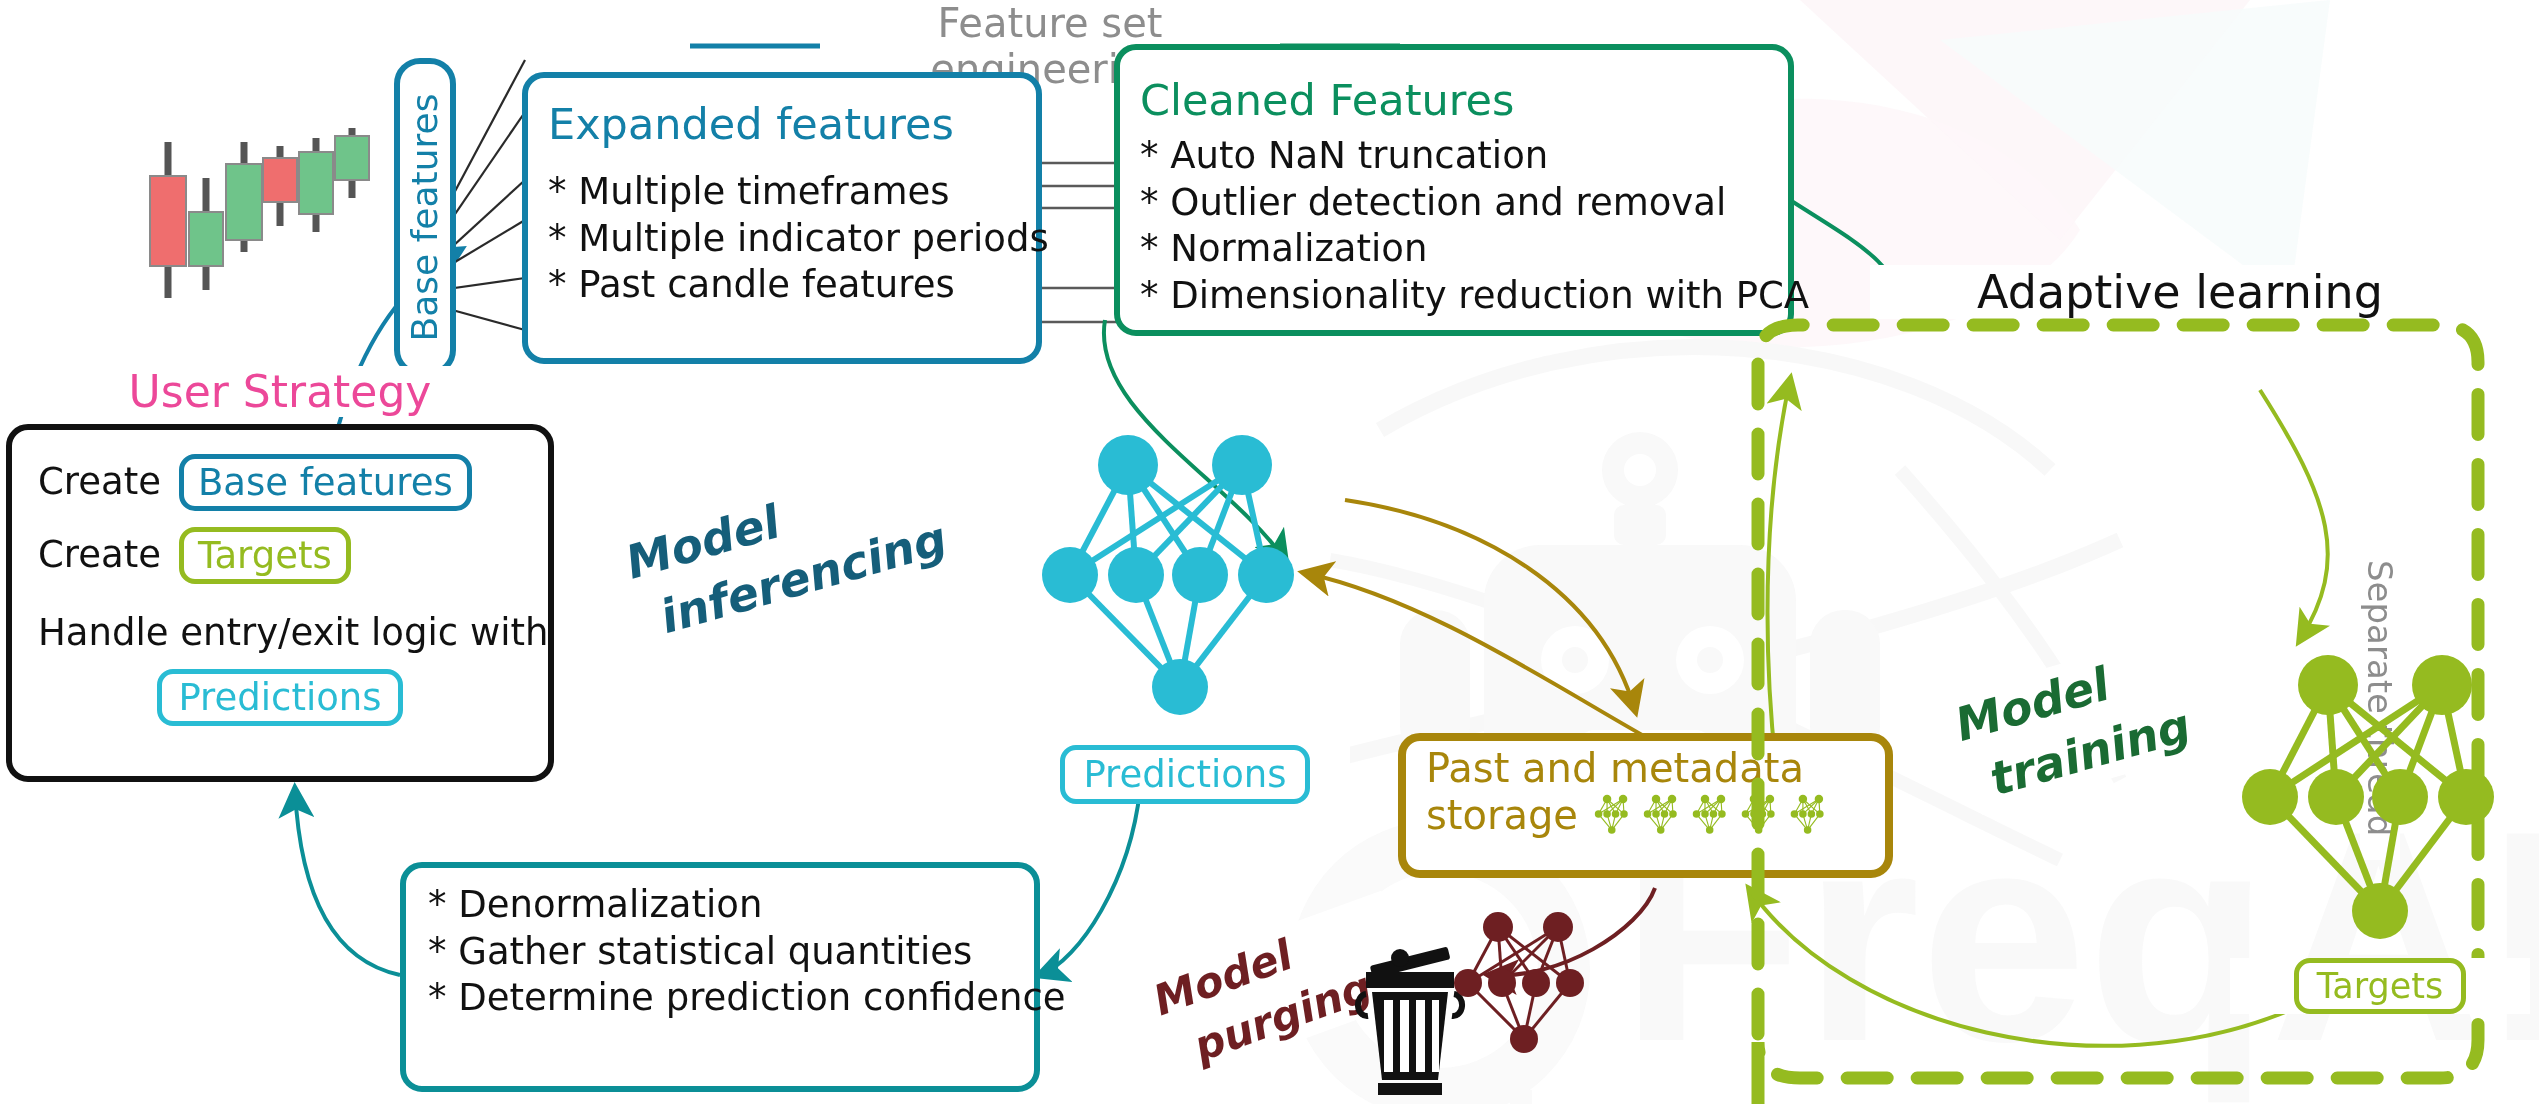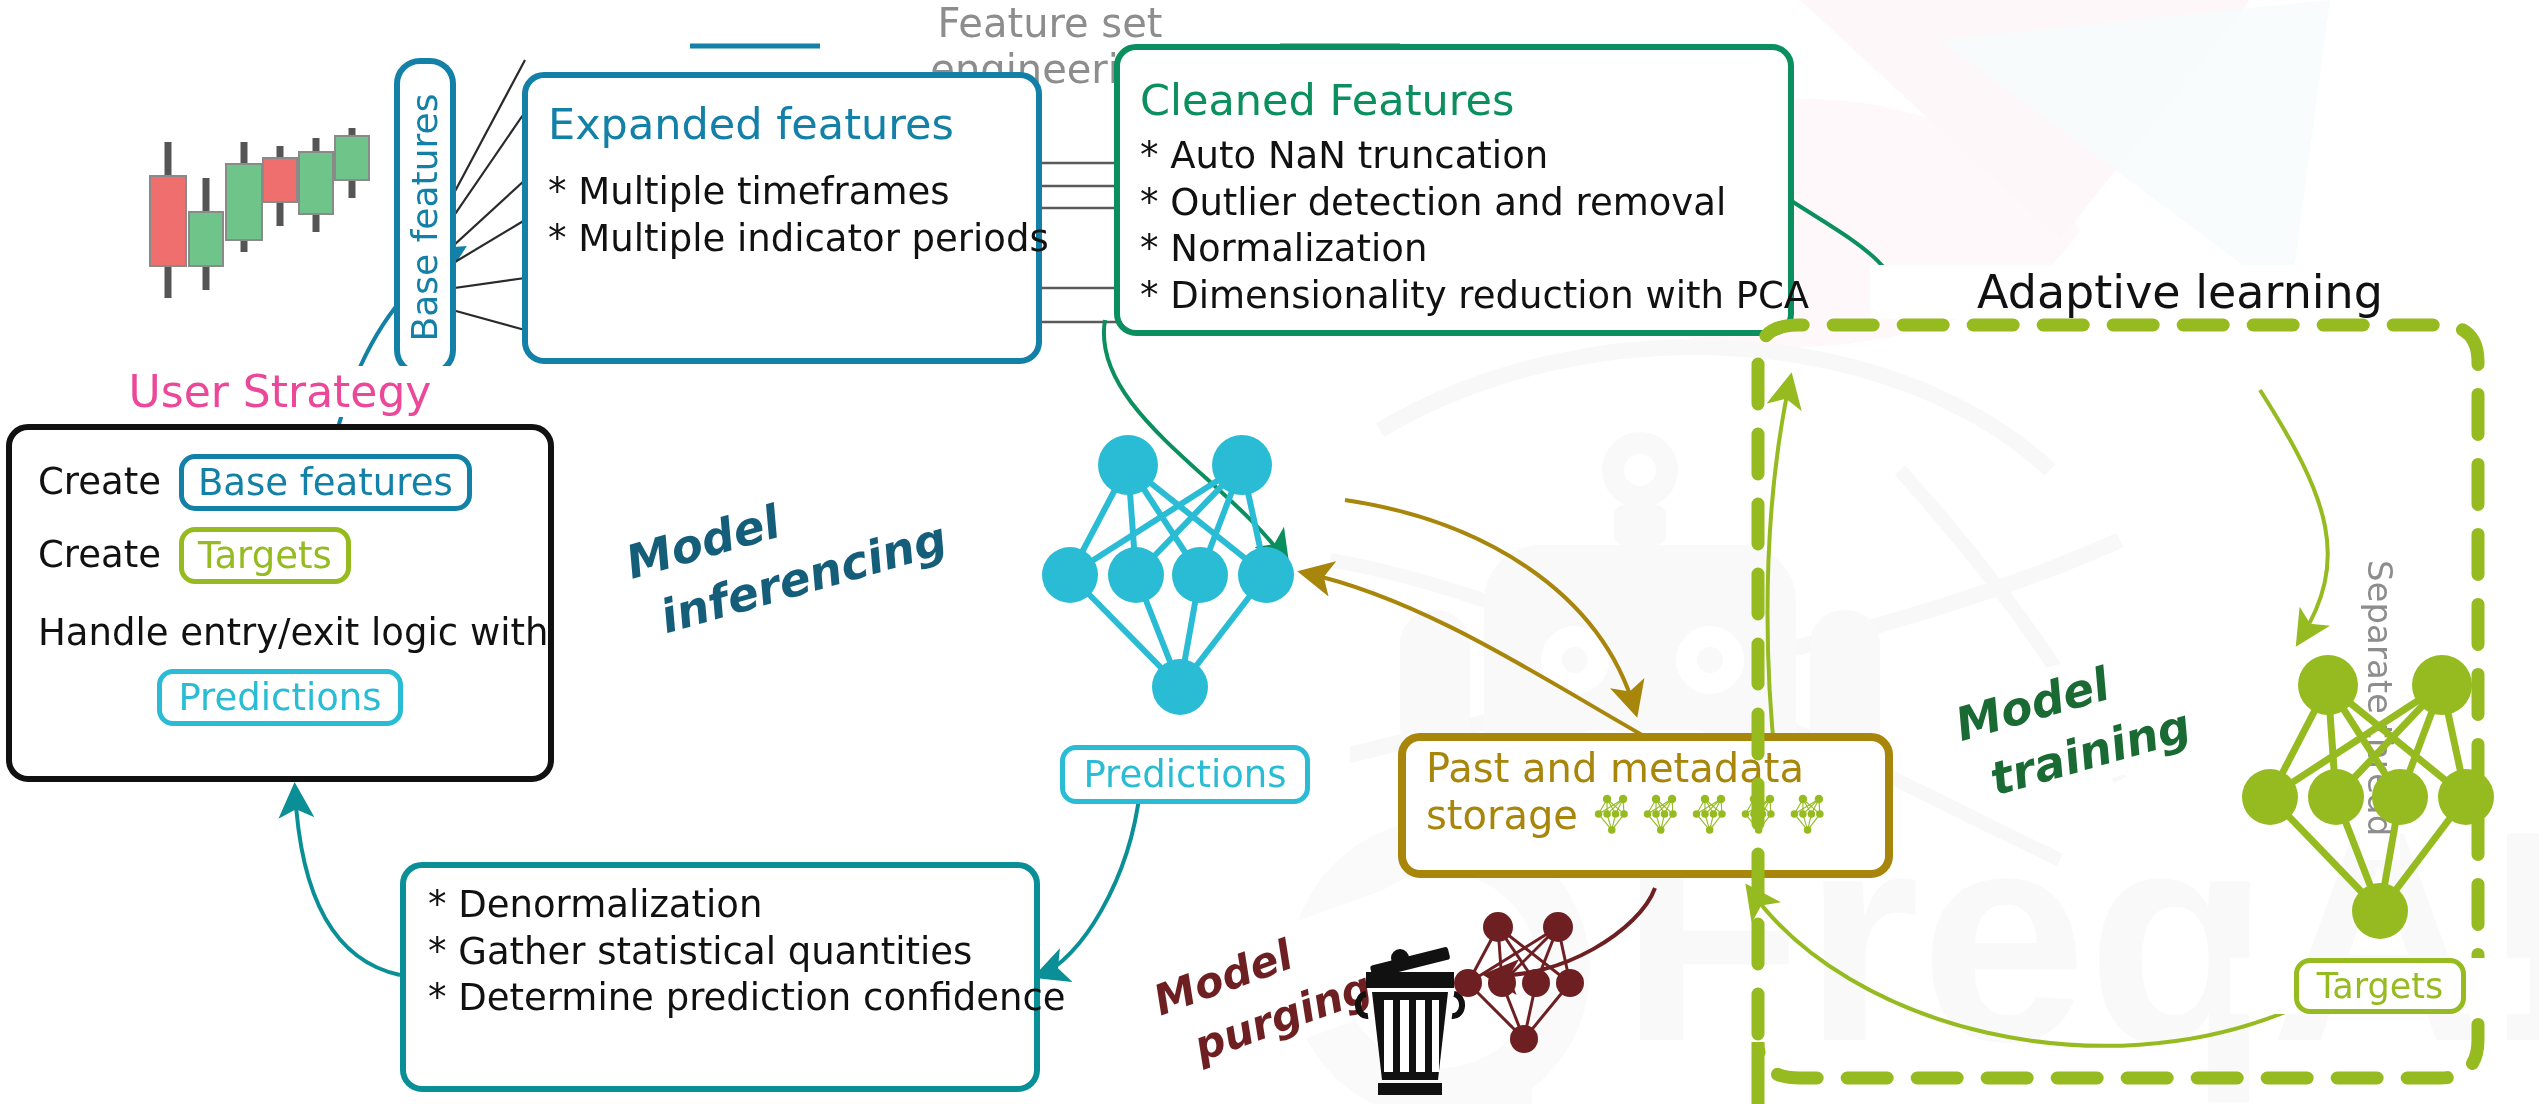--- a/index.html
+++ b/index.html
@@ -154,20 +154,21 @@
   <div class="box rbox" style="left:394px;top:58px;width:62px;height:318px;border-width:6px;border-color:#1380a8;
               display:flex;align-items:center;justify-content:center;border-radius:26px;">
     <span class="vtext" style="transform:rotate(-90deg);font-size:36px;color:#1380a8;">Base features</span>
   </div>
 
   <div class="box rbox" style="left:522px;top:44px;width:520px;height:292px;border-width:6px;border-color:#1380a8;padding:20px 20px;margin-top:28px;">
     <div class="title" style="color:#1380a8;margin-top:4px;">Expanded features</div>
     <div class="bullets" style="margin-top:22px;">
       <div class="bullet">* Multiple timeframes</div>
       <div class="bullet">* Multiple indicator periods</div>
+      <div class="bullet">* Past candle features</div>
     </div>
   </div>
 
   <div class="box rbox" style="left:1114px;top:44px;width:680px;height:292px;border-width:6px;border-color:#0b8f5e;padding:24px 20px;">
     <div class="title" style="color:#0b8f5e;margin-top:4px;">Cleaned Features</div>
     <div class="bullets" style="margin-top:10px;">
       <div class="bullet">* Auto NaN truncation</div>
       <div class="bullet">* Outlier detection and removal</div>
       <div class="bullet">* Normalization</div>
       <div class="bullet">* Dimensionality reduction with PCA</div>

